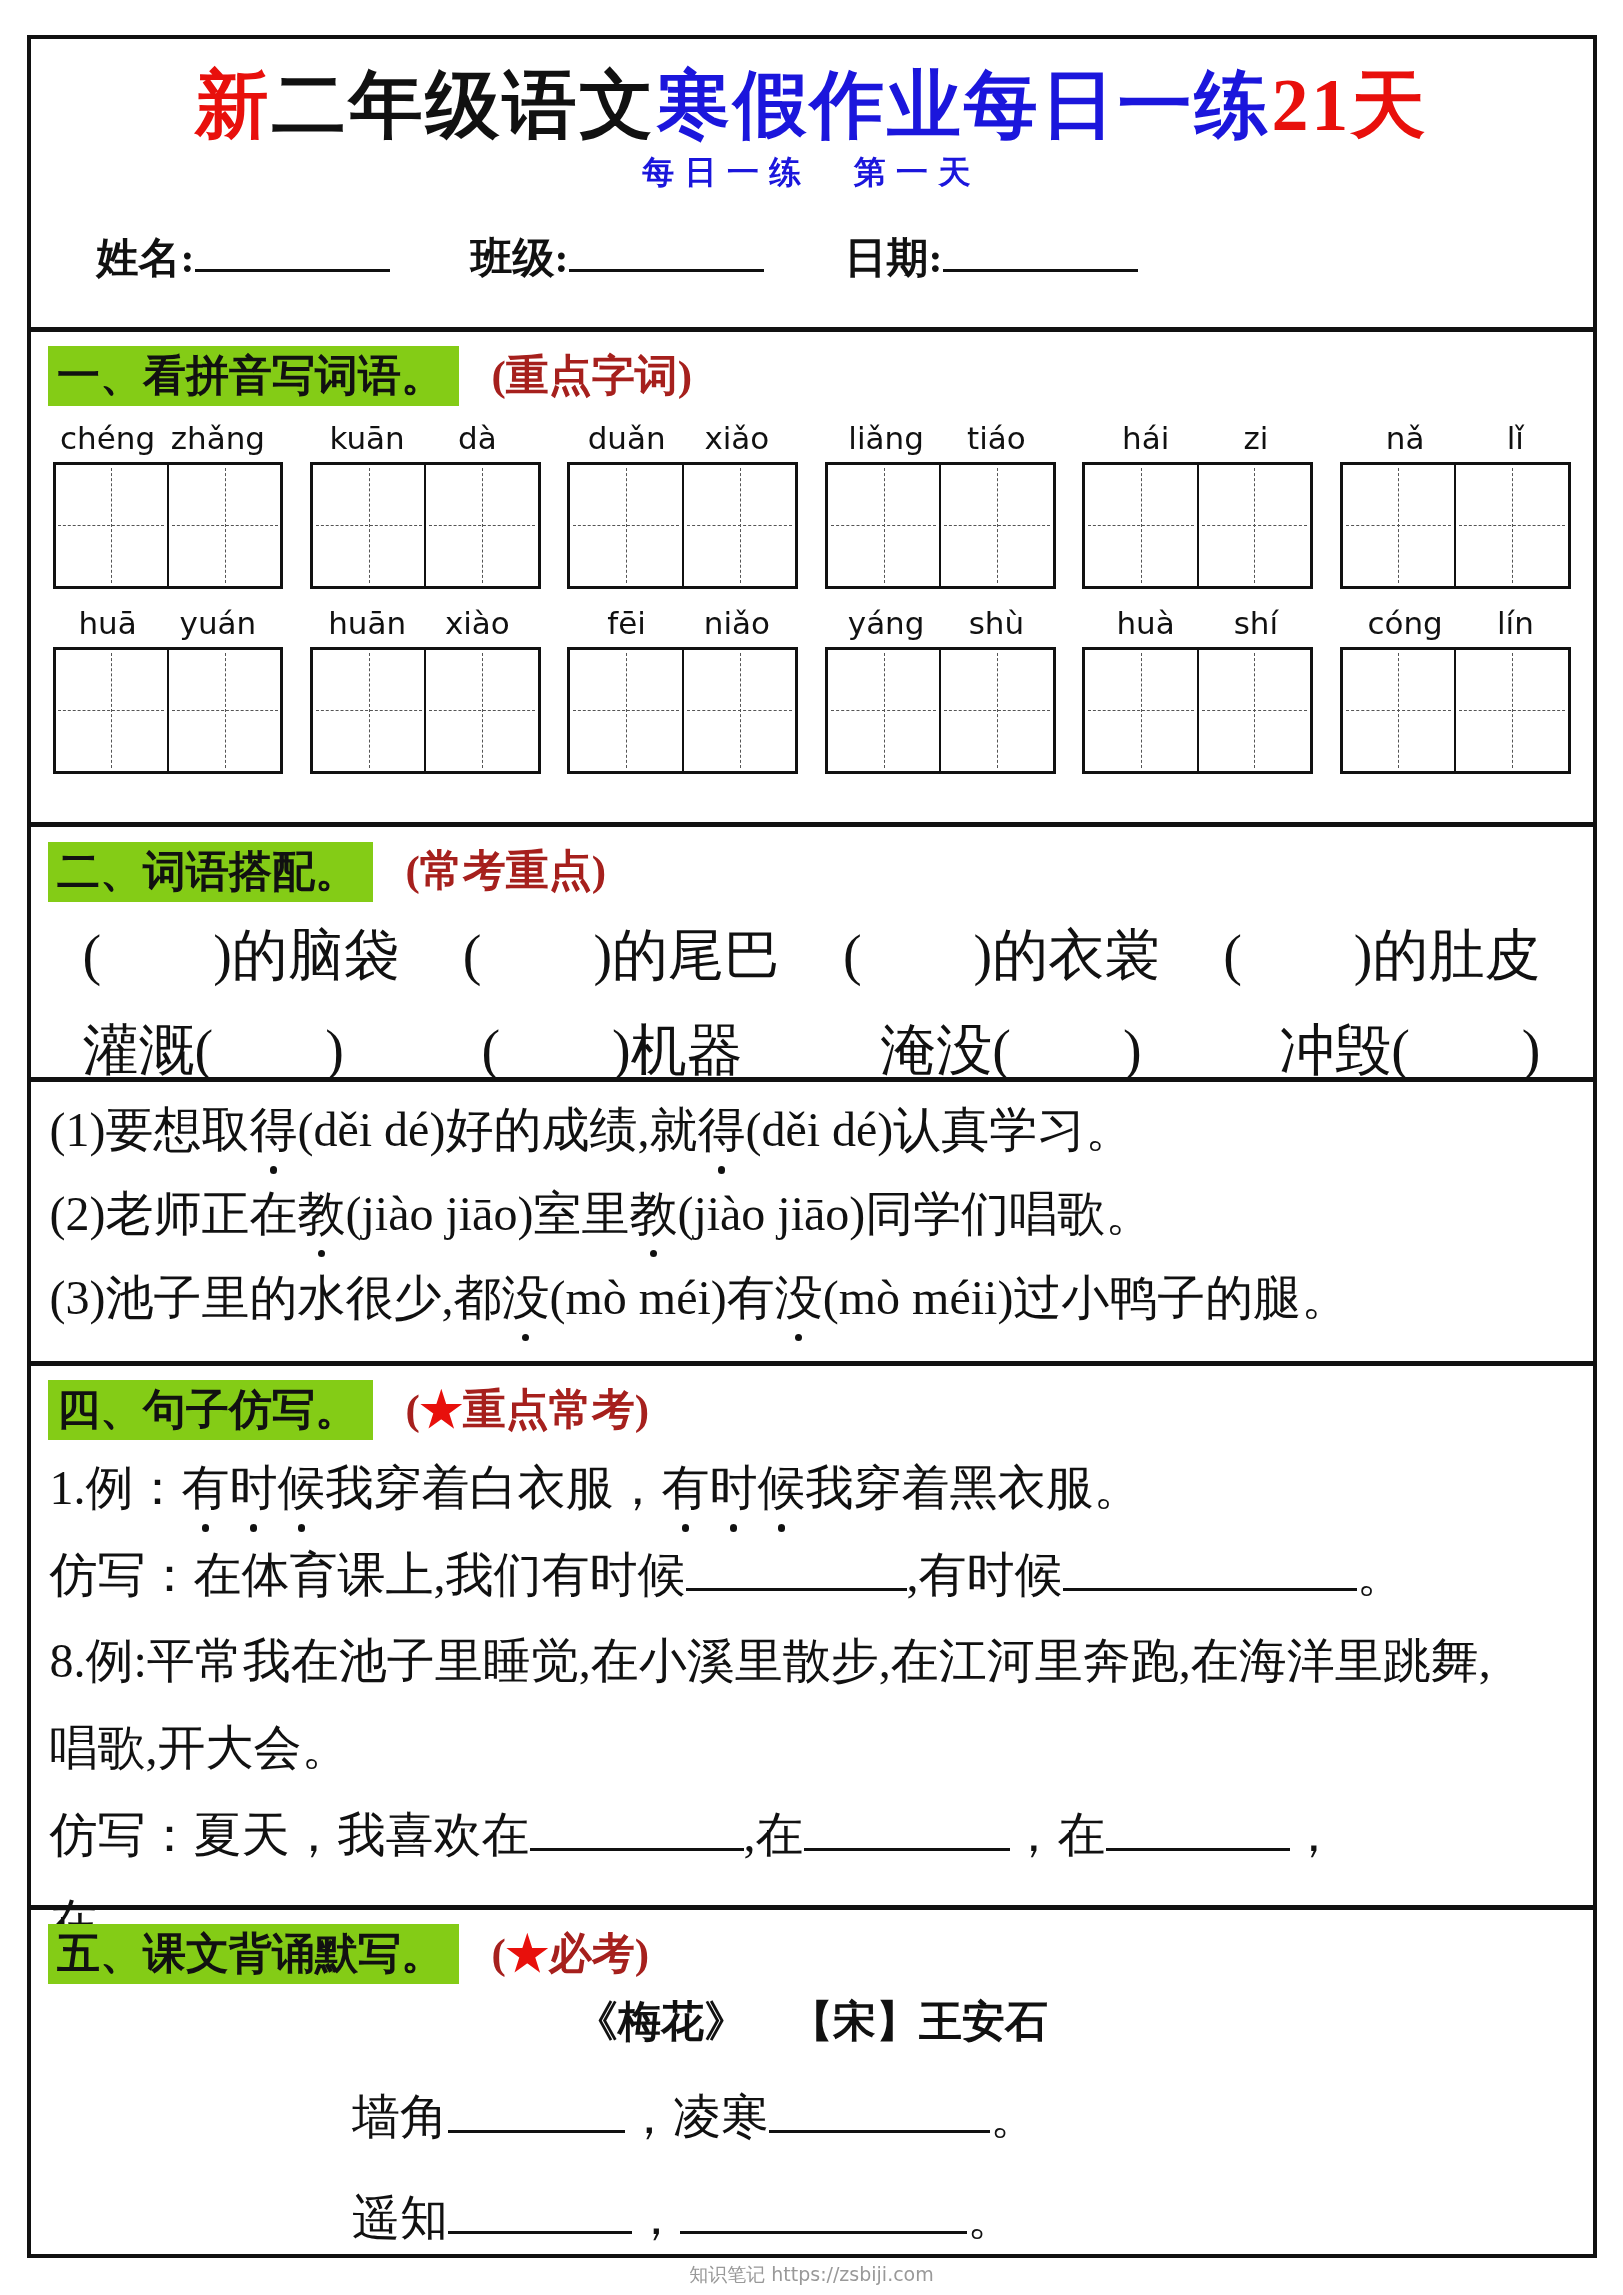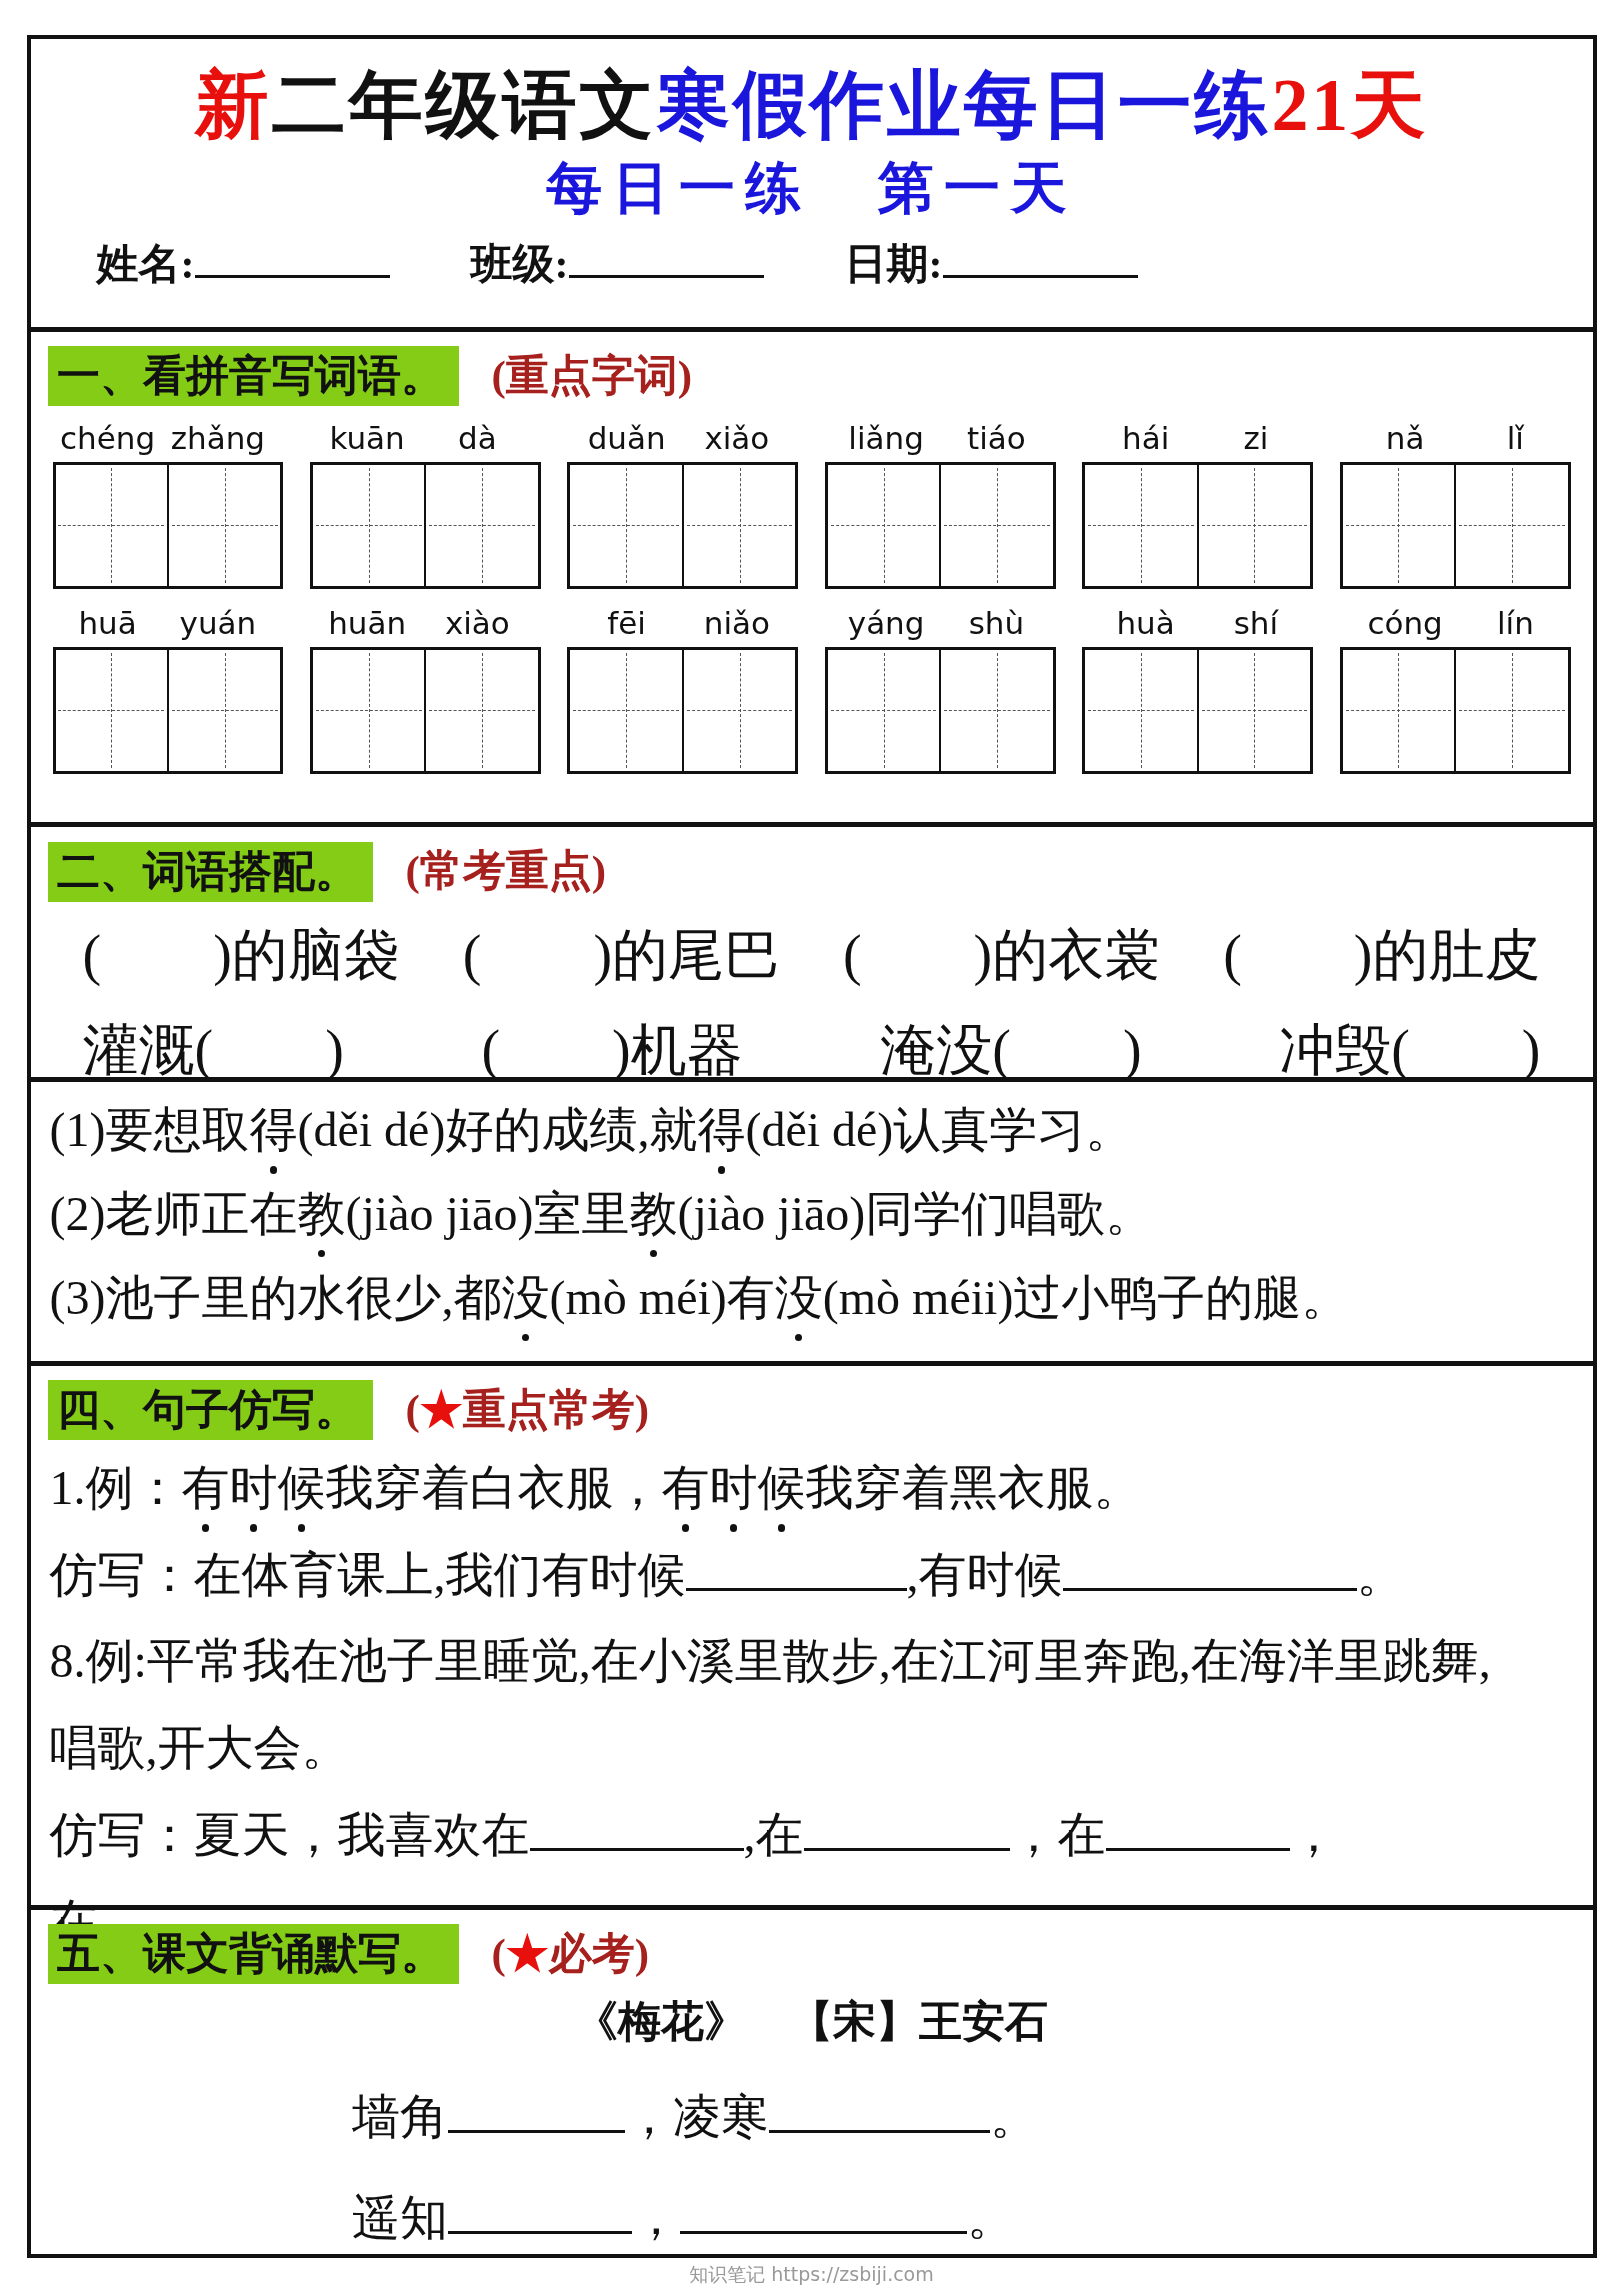--- a/index.html
+++ b/index.html
@@ -6,23 +6,23 @@
   .page{position:relative;width:1623px;height:2295px;background:#fff;margin:0 auto;
         font-family:"Liberation Serif","DejaVu Serif",serif;color:#111;overflow:hidden;}
   .frame{position:absolute;left:26.5px;top:35px;width:1570px;height:2223px;
          border:4.4px solid #111;box-sizing:border-box;display:flex;flex-direction:column;background:#fff;}
   .sec{box-sizing:border-box;border-top:5.9px solid #111;}
   
   .header-block{height:293px;box-sizing:border-box;}
   .title{margin:22px 7.4px 0;text-align:center;font-size:74px;font-weight:bold;
          letter-spacing:2.9px;line-height:1.2;white-space:nowrap;}
   .t-red{color:#e8100c;} .t-black{color:#111;} .t-blue{color:#1b16dc;}
-  .subtitle{margin-top:1.5px;text-align:center;font-size:56px;font-weight:bold;
+  .subtitle{margin-top:1.5px;text-align:center;font-size:32px;font-weight:bold;
             color:#1b16dc;letter-spacing:10.3px;}
-  .student-row{margin-top:6px;padding:0 66px;font-size:42px;display:flex;font-weight:bold;}
+  .student-row{margin-top:32px;padding:0 66px;font-size:42px;display:flex;font-weight:bold;}
   .sgroup{display:flex;align-items:baseline;margin-right:81px;}
   .sgroup:last-child{margin-right:0;}
   .blank{display:inline-block;border-bottom:3.7px solid #111;height:1em;vertical-align:baseline;}
   .sblank{width:195px;}
   
   .sec-head{padding:16px 0 0 17.7px;font-size:43px;font-weight:bold;line-height:1.3;}
   .hl{background:#84cc16;padding:5.9px 14.7px 7.4px 8.8px;}
   .tag{color:#a6201d;margin-left:22px;font-weight:bold;}
   .star{color:#e8100c;}
   

